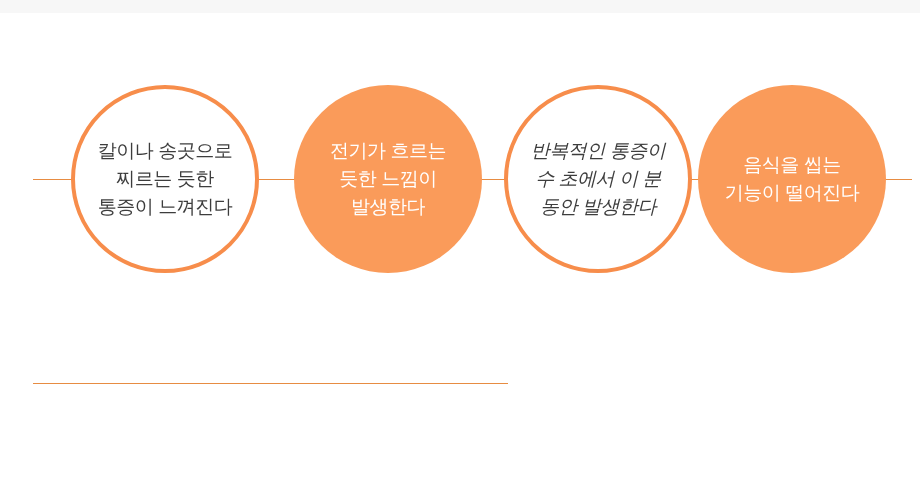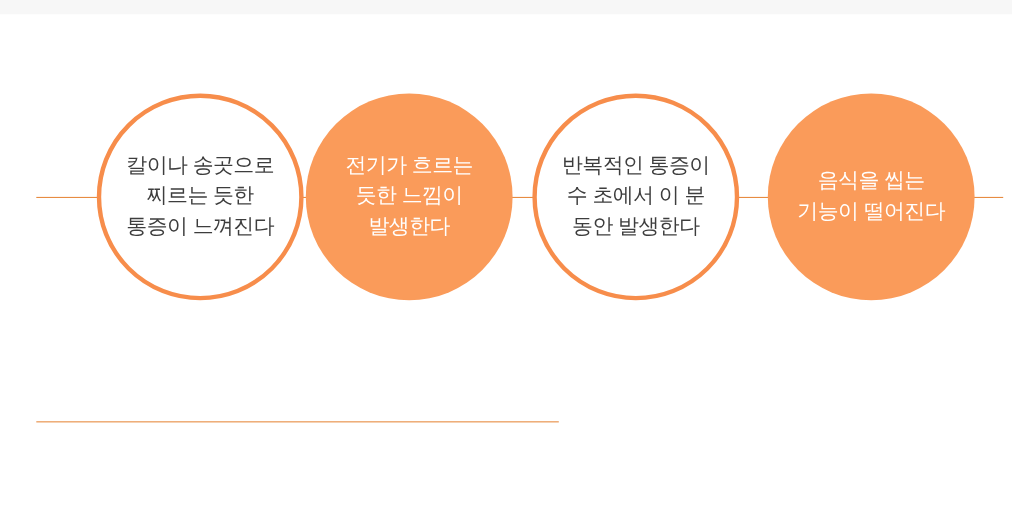--- a/index.html
+++ b/index.html
@@ -38,23 +38,23 @@
   .outlined {
     background: #ffffff;
     border: 4px solid #f78d4b;
     color: #3d3d3d;
   }
   .filled {
     background: #fa9b5a;
     color: #ffffff;
   }
   .circle span { white-space: pre-line; }
-  .c1 { left: 88px;  top: 85px; }
-  .c2 { left: 278px; top: 85px; }
-  .c3 { left: 484px; top: 85px; }
+  .c1 { left: 71px;  top: 85px; }
+  .c2 { left: 294px; top: 85px; }
+  .c3 { left: 504px; top: 85px; font-style: italic; }
   .c4 { left: 698px; top: 85px; }
   .c5 { left: 71px;  top: 289px; }
   .c6 { left: 278px; top: 289px; }
 </style>
 </head>
 <body>
 
 <div class="canvas">
   <div class="top-bar"></div>
 

